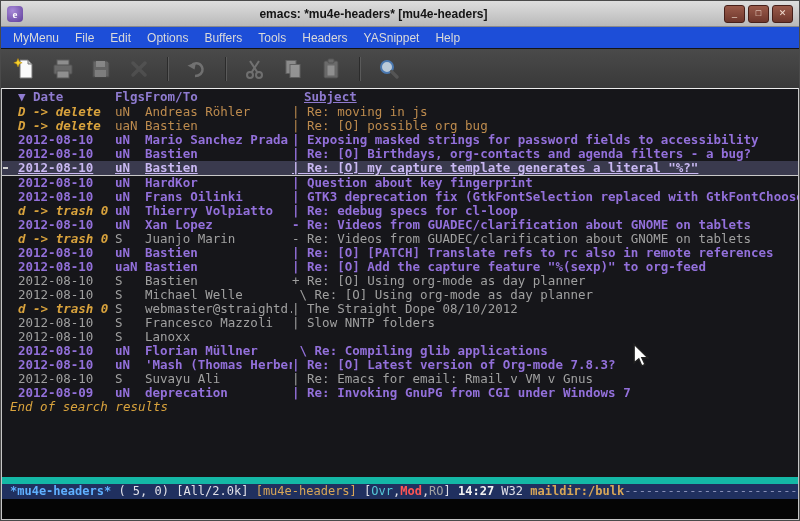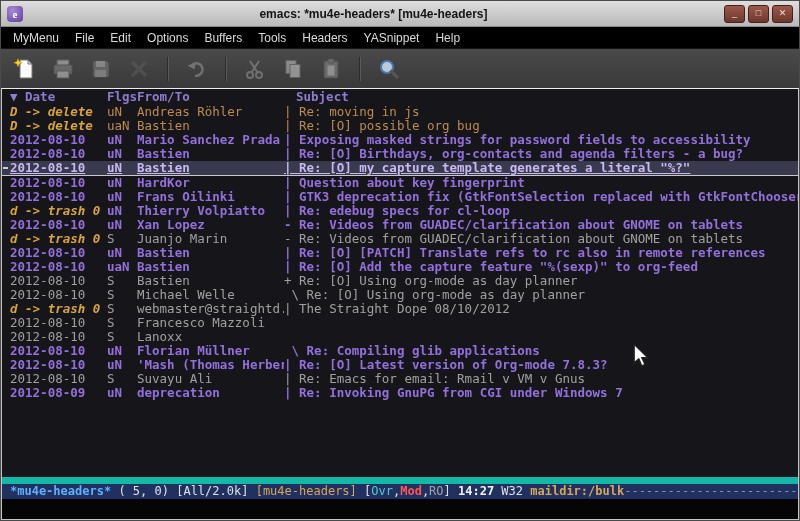--- a/index.html
+++ b/index.html
@@ -14,40 +14,40 @@
   .win-icon{width:16px;height:16px;border-radius:4px;background:radial-gradient(circle at 35% 30%,#a88ad8,#5f3d9a);
             color:#fff;font:bold 11px/16px "Liberation Serif",serif;text-align:center;}
   .win-title{flex:1;text-align:center;font-weight:bold;font-size:12px;color:#141414;
              white-space:nowrap;overflow:hidden;}
   .win-buttons{display:flex;gap:3px;}
   .wbtn{width:19px;height:16px;border-radius:3px;border:1px solid #47201a;
         background:linear-gradient(#9a5a4a,#6e372c);color:#f2ddd0;
         font-size:9px;line-height:14px;text-align:center;}
 
   
-  .menubar{height:21px;flex:0 0 21px;background:#000000;display:flex;align-items:center;
+  .menubar{height:21px;flex:0 0 21px;background:#1d4ed8;display:flex;align-items:center;
            padding:0 4px;font-family:"Liberation Sans",sans-serif;font-size:12px;color:#dadada;
            border-bottom:1px solid #161616;}
   .menu-item{padding:2px 8px;white-space:nowrap;}
 
   
   .toolbar{height:39px;flex:0 0 39px;background:linear-gradient(#4a4a4a,#393939);
            display:flex;align-items:center;padding:0 8px;gap:6px;}
   .tbtn{width:32px;height:30px;display:flex;align-items:center;justify-content:center;border-radius:3px;}
   .tbtn.disabled{opacity:.45;filter:grayscale(1);}
   .tsep{width:0;height:24px;border-left:1px solid #2b2b2b;border-right:1px solid #5a5a5a;margin:0 6px;}
 
   
   .body-frame{flex:1;display:flex;flex-direction:column;min-height:0;
               border:1px solid #c6c6c6;border-top-color:#ececec;background:#16161a;}
   .editor{flex:1;overflow:hidden;font-size:12.5px;}
-  .hrow,.row{display:grid;grid-template-columns:97px 30px 147px 1fr;padding-left:8px;
+  .hrow,.row{display:grid;grid-template-columns:97px 30px 147px 1fr;padding-left:16px;
              height:14px;line-height:14px;white-space:pre;}
   .hrow{height:16px;line-height:16px;color:#8f7bd0;font-weight:bold;}
-  .hrow .h-subject{padding-left:12px;}
+  .hrow .h-subject{padding-left:12px;text-decoration:underline;}
   .cell{overflow:hidden;}
   .hrow span{overflow:visible;}
   .row{position:relative;}
   .face-unread{color:#9370db;font-weight:bold;}
   .face-read{color:#a0a0a0;}
   .face-deleted{color:#bd8b4e;}
   .c-date.mark{color:#d9a33d;font-style:italic;font-weight:bold;}
   .row.current{background:#3a3a4e;border-bottom:1px solid #c8c8c8;}
   .row.current .cell{color:#c9b8f2;text-decoration:underline;}
   .row.current::before{content:"";position:absolute;left:1px;top:6px;width:5px;height:2px;background:#d0d0d0;}
@@ -179,27 +179,28 @@
           <div class="row face-unread"><span class="cell c-date">2012-08-10</span><span class="cell c-flags">uN</span><span class="cell c-from">HardKor</span><span class="cell c-subject">| Question about key fingerprint</span></div>
           <div class="row face-unread"><span class="cell c-date">2012-08-10</span><span class="cell c-flags">uN</span><span class="cell c-from">Frans Oilinki</span><span class="cell c-subject">| GTK3 deprecation fix (GtkFontSelection replaced with GtkFontChooser)</span></div>
           <div class="row face-unread"><span class="cell c-date mark">d -&gt; trash 0</span><span class="cell c-flags">uN</span><span class="cell c-from">Thierry Volpiatto</span><span class="cell c-subject">| Re: edebug specs for cl-loop</span></div>
           <div class="row face-unread"><span class="cell c-date">2012-08-10</span><span class="cell c-flags">uN</span><span class="cell c-from">Xan Lopez</span><span class="cell c-subject">- Re: Videos from GUADEC/clarification about GNOME on tablets</span></div>
           <div class="row face-read"><span class="cell c-date mark">d -&gt; trash 0</span><span class="cell c-flags">S</span><span class="cell c-from">Juanjo Marin</span><span class="cell c-subject">- Re: Videos from GUADEC/clarification about GNOME on tablets</span></div>
           <div class="row face-unread"><span class="cell c-date">2012-08-10</span><span class="cell c-flags">uN</span><span class="cell c-from">Bastien</span><span class="cell c-subject">| Re: [O] [PATCH] Translate refs to rc also in remote references</span></div>
           <div class="row face-unread"><span class="cell c-date">2012-08-10</span><span class="cell c-flags">uaN</span><span class="cell c-from">Bastien</span><span class="cell c-subject">| Re: [O] Add the capture feature "%(sexp)" to org-feed</span></div>
           <div class="row face-read"><span class="cell c-date">2012-08-10</span><span class="cell c-flags">S</span><span class="cell c-from">Bastien</span><span class="cell c-subject">+ Re: [O] Using org-mode as day planner</span></div>
           <div class="row face-read"><span class="cell c-date">2012-08-10</span><span class="cell c-flags">S</span><span class="cell c-from">Michael Welle</span><span class="cell c-subject"> \ Re: [O] Using org-mode as day planner</span></div>
           <div class="row face-read"><span class="cell c-date mark">d -&gt; trash 0</span><span class="cell c-flags">S</span><span class="cell c-from">webmaster@straightd...</span><span class="cell c-subject">| The Straight Dope 08/10/2012</span></div>
-          <div class="row face-read"><span class="cell c-date">2012-08-10</span><span class="cell c-flags">S</span><span class="cell c-from">Francesco Mazzoli</span></div>
+          <div class="row face-read"><span class="cell c-date">2012-08-10</span><span class="cell c-flags">S</span><span class="cell c-from">Francesco Mazzoli</span><span class="cell c-subject">| Slow NNTP folders</span></div>
           <div class="row face-read"><span class="cell c-date">2012-08-10</span><span class="cell c-flags">S</span><span class="cell c-from">Lanoxx</span></div>
           <div class="row face-unread"><span class="cell c-date">2012-08-10</span><span class="cell c-flags">uN</span><span class="cell c-from">Florian Müllner</span><span class="cell c-subject"> \ Re: Compiling glib applications</span></div>
           <div class="row face-unread"><span class="cell c-date">2012-08-10</span><span class="cell c-flags">uN</span><span class="cell c-from">'Mash (Thomas Herbert)</span><span class="cell c-subject">| Re: [O] Latest version of Org-mode 7.8.3?</span></div>
           <div class="row face-read"><span class="cell c-date">2012-08-10</span><span class="cell c-flags">S</span><span class="cell c-from">Suvayu Ali</span><span class="cell c-subject">| Re: Emacs for email: Rmail v VM v Gnus</span></div>
           <div class="row face-unread"><span class="cell c-date">2012-08-09</span><span class="cell c-flags">uN</span><span class="cell c-from">deprecation</span><span class="cell c-subject">| Re: Invoking GnuPG from CGI under Windows 7</span></div>
         </div>
+      <div class="end-line">End of search results</div>
     </div>
 
     <div class="modeline"><span class="ml-buffer-name">*mu4e-headers*</span><span class="ml-plain"> ( 5, 0) [All/2.0k] </span><span class="ml-mode">[mu4e-headers]</span><span class="ml-plain"> [</span><span class="ml-ovr">Ovr</span><span class="ml-plain">,</span><span class="ml-mod">Mod</span><span class="ml-plain">,</span><span class="ml-ro">RO</span><span class="ml-plain">] </span><span class="ml-time">14:27</span><span class="ml-plain"> W32 </span><span class="ml-maildir">maildir:/bulk</span><span class="ml-dashes">------------------------------------------------</span></div>
     <div class="echo"></div>
   </div>
 </div>
 
 <svg class="mouse-cursor" width="18" height="26" viewBox="0 0 12 19">
   <polygon points="1,1 1,14.5 4.4,11.6 6.6,16.8 8.9,15.7 6.6,10.8 11,10.8" fill="#ffffff" stroke="#222" stroke-width="1"></polygon>
 </svg>

